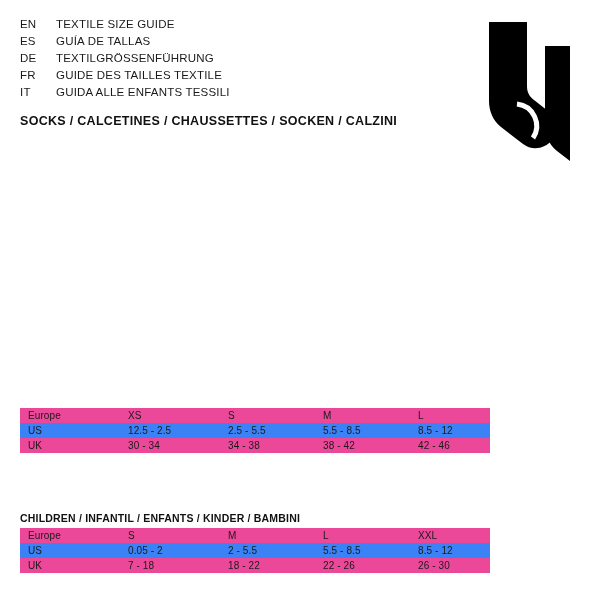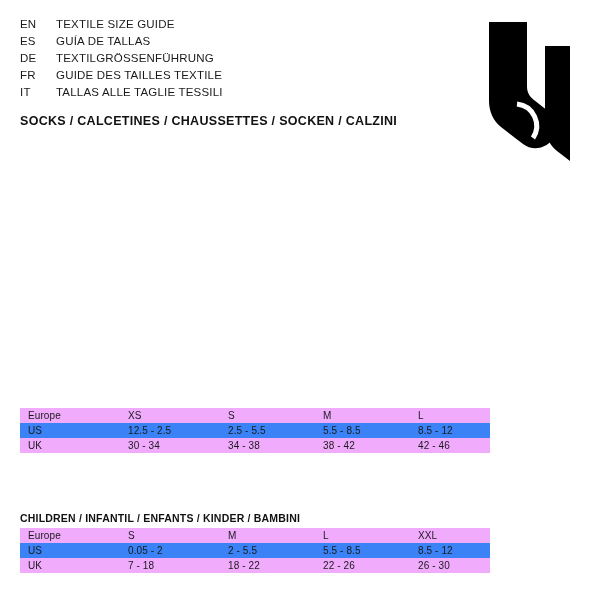--- a/index.html
+++ b/index.html
@@ -90,21 +90,21 @@
     border: none;
     vertical-align: middle;
     letter-spacing: 0.1px;
   }
   table.size-table col.c0 { width: 100px; }
   table.size-table col.c1 { width: 100px; }
   table.size-table col.c2 { width: 95px; }
   table.size-table col.c3 { width: 95px; }
   table.size-table col.c4 { width: 80px; }
 
-  tr.shade td { background: #f0abfc; }
+  tr.shade td { background: #ec4899; }
   tr.plain td { background: #3b82f6; }
 </style>
 </head>
 <body>
 
 <div class="lang-block">
   <div class="lang-row">
     <span class="lang-code">EN</span>
     <span class="lang-text">TEXTILE SIZE GUIDE</span>
   </div>
@@ -115,21 +115,21 @@
   <div class="lang-row">
     <span class="lang-code">DE</span>
     <span class="lang-text">TEXTILGRÖSSENFÜHRUNG</span>
   </div>
   <div class="lang-row">
     <span class="lang-code">FR</span>
     <span class="lang-text">GUIDE DES TAILLES TEXTILE</span>
   </div>
   <div class="lang-row">
     <span class="lang-code">IT</span>
-    <span class="lang-text">TALLAS ALLE TAGLIE TESSILI</span>
+    <span class="lang-text">GUIDA ALLE ENFANTS TESSILI</span>
   </div>
 </div>
 
 <div class="product-title">SOCKS / CALCETINES / CHAUSSETTES / SOCKEN / CALZINI</div>
 
 <div class="sock-art">
   <svg width="165" height="150" viewBox="0 0 165 150" xmlns="http://www.w3.org/2000/svg">
 
     <g>
       <path d="M84 2 h38 v64 c0 6 2 10 7 14 l14 11 c9 7 11 20 4 29 c-7 9 -20 11 -29 4 l-22 -17 c-8 -6 -12 -16 -12 -26 z" fill="#000000"></path>

